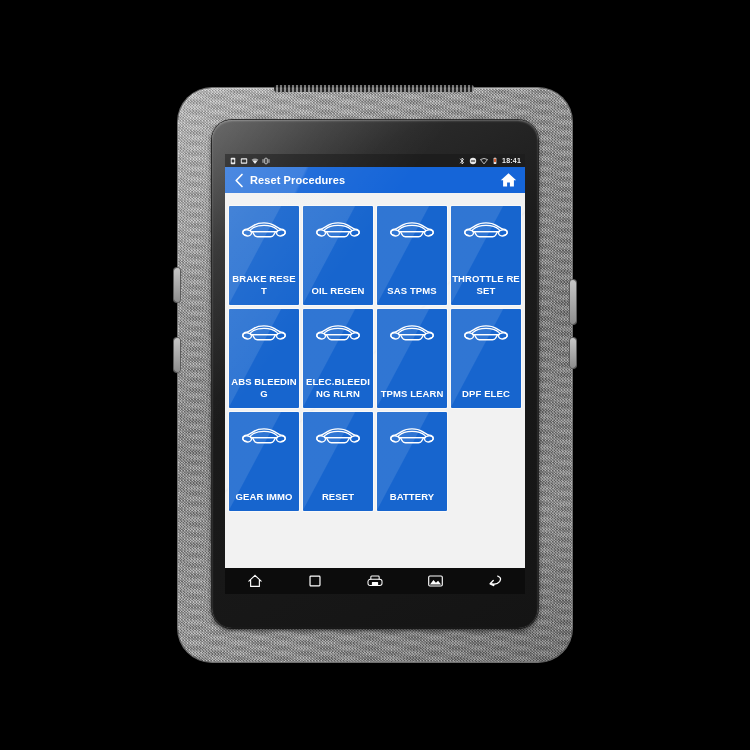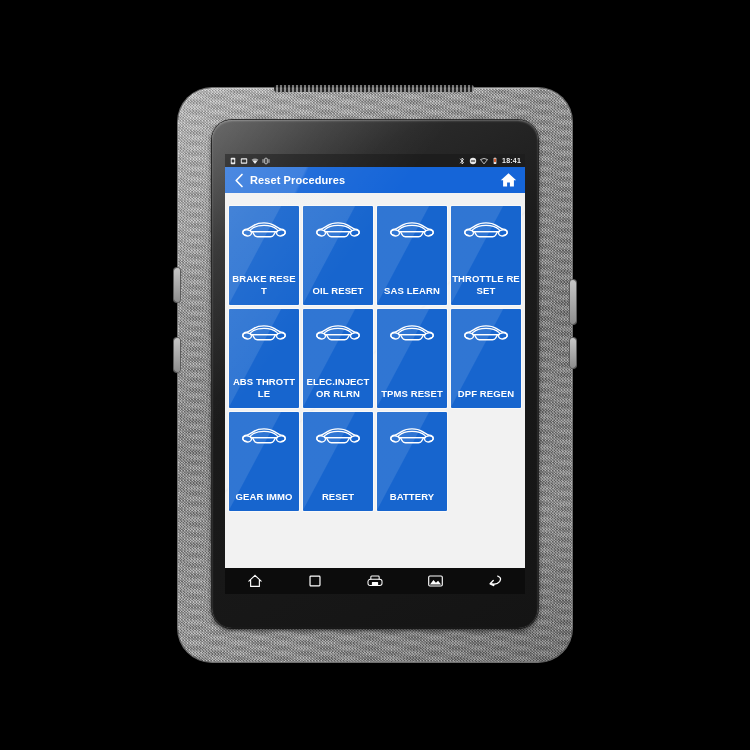--- a/index.html
+++ b/index.html
@@ -208,36 +208,36 @@
                 <svg viewBox="0 0 56 32">
                   <g fill="none" stroke="#ffffff" stroke-width="1.6" stroke-linejoin="round" stroke-linecap="round">
                     <path d="M6.5 22.5 C3 22.5 1.6 20.4 2 18.2 C2.4 16 4.4 15.1 6.6 14.9 C9.4 14.6 12.6 12.2 15.6 10.3 C19 8.1 23.2 7.3 28 7.3 C32.8 7.3 37 8.1 40.4 10.3 C43.4 12.2 46.6 14.6 49.4 14.9 C51.6 15.1 53.6 16 54 18.2 C54.4 20.4 53 22.5 49.5 22.5"></path>
                     <path d="M12.2 15.2 C16 11.6 21 10.3 28 10.3 C35 10.3 40 11.6 43.8 15.2 C45.2 16.5 44.6 18 42.6 18 L13.4 18 C11.4 18 10.8 16.5 12.2 15.2 Z"></path>
                     <path d="M2.2 17.4 C4.6 15.6 8.2 15.4 10.8 17 C13 18.4 13.2 21.2 11 22.4 C8.6 23.7 5 23.2 3 21.3 C1.9 20.2 1.6 18.5 2.2 17.4 Z"></path>
                     <path d="M53.8 17.4 C51.4 15.6 47.8 15.4 45.2 17 C43 18.4 42.8 21.2 45 22.4 C47.4 23.7 51 23.2 53 21.3 C54.1 20.2 54.4 18.5 53.8 17.4 Z"></path>
                     <path d="M13.6 18 L42.4 18 L39.6 22.6 C38.8 23.8 37.6 24.3 36 24.3 L20 24.3 C18.4 24.3 17.2 23.8 16.4 22.6 Z"></path>
                   </g>
                 </svg>
               </div>
-              <div class="label">OIL RESET</div>
-            </div>
-            <div class="tile">
-              <div class="gloss"></div>
-              <div class="caricon">
-                <svg viewBox="0 0 56 32">
-                  <g fill="none" stroke="#ffffff" stroke-width="1.6" stroke-linejoin="round" stroke-linecap="round">
-                    <path d="M6.5 22.5 C3 22.5 1.6 20.4 2 18.2 C2.4 16 4.4 15.1 6.6 14.9 C9.4 14.6 12.6 12.2 15.6 10.3 C19 8.1 23.2 7.3 28 7.3 C32.8 7.3 37 8.1 40.4 10.3 C43.4 12.2 46.6 14.6 49.4 14.9 C51.6 15.1 53.6 16 54 18.2 C54.4 20.4 53 22.5 49.5 22.5"></path>
-                    <path d="M12.2 15.2 C16 11.6 21 10.3 28 10.3 C35 10.3 40 11.6 43.8 15.2 C45.2 16.5 44.6 18 42.6 18 L13.4 18 C11.4 18 10.8 16.5 12.2 15.2 Z"></path>
-                    <path d="M2.2 17.4 C4.6 15.6 8.2 15.4 10.8 17 C13 18.4 13.2 21.2 11 22.4 C8.6 23.7 5 23.2 3 21.3 C1.9 20.2 1.6 18.5 2.2 17.4 Z"></path>
-                    <path d="M53.8 17.4 C51.4 15.6 47.8 15.4 45.2 17 C43 18.4 42.8 21.2 45 22.4 C47.4 23.7 51 23.2 53 21.3 C54.1 20.2 54.4 18.5 53.8 17.4 Z"></path>
-                    <path d="M13.6 18 L42.4 18 L39.6 22.6 C38.8 23.8 37.6 24.3 36 24.3 L20 24.3 C18.4 24.3 17.2 23.8 16.4 22.6 Z"></path>
-                  </g>
-                </svg>
-              </div>
-              <div class="label">SAS LEARN</div>
+              <div class="label">OIL REGEN</div>
+            </div>
+            <div class="tile">
+              <div class="gloss"></div>
+              <div class="caricon">
+                <svg viewBox="0 0 56 32">
+                  <g fill="none" stroke="#ffffff" stroke-width="1.6" stroke-linejoin="round" stroke-linecap="round">
+                    <path d="M6.5 22.5 C3 22.5 1.6 20.4 2 18.2 C2.4 16 4.4 15.1 6.6 14.9 C9.4 14.6 12.6 12.2 15.6 10.3 C19 8.1 23.2 7.3 28 7.3 C32.8 7.3 37 8.1 40.4 10.3 C43.4 12.2 46.6 14.6 49.4 14.9 C51.6 15.1 53.6 16 54 18.2 C54.4 20.4 53 22.5 49.5 22.5"></path>
+                    <path d="M12.2 15.2 C16 11.6 21 10.3 28 10.3 C35 10.3 40 11.6 43.8 15.2 C45.2 16.5 44.6 18 42.6 18 L13.4 18 C11.4 18 10.8 16.5 12.2 15.2 Z"></path>
+                    <path d="M2.2 17.4 C4.6 15.6 8.2 15.4 10.8 17 C13 18.4 13.2 21.2 11 22.4 C8.6 23.7 5 23.2 3 21.3 C1.9 20.2 1.6 18.5 2.2 17.4 Z"></path>
+                    <path d="M53.8 17.4 C51.4 15.6 47.8 15.4 45.2 17 C43 18.4 42.8 21.2 45 22.4 C47.4 23.7 51 23.2 53 21.3 C54.1 20.2 54.4 18.5 53.8 17.4 Z"></path>
+                    <path d="M13.6 18 L42.4 18 L39.6 22.6 C38.8 23.8 37.6 24.3 36 24.3 L20 24.3 C18.4 24.3 17.2 23.8 16.4 22.6 Z"></path>
+                  </g>
+                </svg>
+              </div>
+              <div class="label">SAS TPMS</div>
             </div>
             <div class="tile">
               <div class="gloss"></div>
               <div class="caricon">
                 <svg viewBox="0 0 56 32">
                   <g fill="none" stroke="#ffffff" stroke-width="1.6" stroke-linejoin="round" stroke-linecap="round">
                     <path d="M6.5 22.5 C3 22.5 1.6 20.4 2 18.2 C2.4 16 4.4 15.1 6.6 14.9 C9.4 14.6 12.6 12.2 15.6 10.3 C19 8.1 23.2 7.3 28 7.3 C32.8 7.3 37 8.1 40.4 10.3 C43.4 12.2 46.6 14.6 49.4 14.9 C51.6 15.1 53.6 16 54 18.2 C54.4 20.4 53 22.5 49.5 22.5"></path>
                     <path d="M12.2 15.2 C16 11.6 21 10.3 28 10.3 C35 10.3 40 11.6 43.8 15.2 C45.2 16.5 44.6 18 42.6 18 L13.4 18 C11.4 18 10.8 16.5 12.2 15.2 Z"></path>
                     <path d="M2.2 17.4 C4.6 15.6 8.2 15.4 10.8 17 C13 18.4 13.2 21.2 11 22.4 C8.6 23.7 5 23.2 3 21.3 C1.9 20.2 1.6 18.5 2.2 17.4 Z"></path>
                     <path d="M53.8 17.4 C51.4 15.6 47.8 15.4 45.2 17 C43 18.4 42.8 21.2 45 22.4 C47.4 23.7 51 23.2 53 21.3 C54.1 20.2 54.4 18.5 53.8 17.4 Z"></path>
@@ -253,66 +253,66 @@
                 <svg viewBox="0 0 56 32">
                   <g fill="none" stroke="#ffffff" stroke-width="1.6" stroke-linejoin="round" stroke-linecap="round">
                     <path d="M6.5 22.5 C3 22.5 1.6 20.4 2 18.2 C2.4 16 4.4 15.1 6.6 14.9 C9.4 14.6 12.6 12.2 15.6 10.3 C19 8.1 23.2 7.3 28 7.3 C32.8 7.3 37 8.1 40.4 10.3 C43.4 12.2 46.6 14.6 49.4 14.9 C51.6 15.1 53.6 16 54 18.2 C54.4 20.4 53 22.5 49.5 22.5"></path>
                     <path d="M12.2 15.2 C16 11.6 21 10.3 28 10.3 C35 10.3 40 11.6 43.8 15.2 C45.2 16.5 44.6 18 42.6 18 L13.4 18 C11.4 18 10.8 16.5 12.2 15.2 Z"></path>
                     <path d="M2.2 17.4 C4.6 15.6 8.2 15.4 10.8 17 C13 18.4 13.2 21.2 11 22.4 C8.6 23.7 5 23.2 3 21.3 C1.9 20.2 1.6 18.5 2.2 17.4 Z"></path>
                     <path d="M53.8 17.4 C51.4 15.6 47.8 15.4 45.2 17 C43 18.4 42.8 21.2 45 22.4 C47.4 23.7 51 23.2 53 21.3 C54.1 20.2 54.4 18.5 53.8 17.4 Z"></path>
                     <path d="M13.6 18 L42.4 18 L39.6 22.6 C38.8 23.8 37.6 24.3 36 24.3 L20 24.3 C18.4 24.3 17.2 23.8 16.4 22.6 Z"></path>
                   </g>
                 </svg>
               </div>
-              <div class="label">ABS THROTTLE</div>
-            </div>
-            <div class="tile">
-              <div class="gloss"></div>
-              <div class="caricon">
-                <svg viewBox="0 0 56 32">
-                  <g fill="none" stroke="#ffffff" stroke-width="1.6" stroke-linejoin="round" stroke-linecap="round">
-                    <path d="M6.5 22.5 C3 22.5 1.6 20.4 2 18.2 C2.4 16 4.4 15.1 6.6 14.9 C9.4 14.6 12.6 12.2 15.6 10.3 C19 8.1 23.2 7.3 28 7.3 C32.8 7.3 37 8.1 40.4 10.3 C43.4 12.2 46.6 14.6 49.4 14.9 C51.6 15.1 53.6 16 54 18.2 C54.4 20.4 53 22.5 49.5 22.5"></path>
-                    <path d="M12.2 15.2 C16 11.6 21 10.3 28 10.3 C35 10.3 40 11.6 43.8 15.2 C45.2 16.5 44.6 18 42.6 18 L13.4 18 C11.4 18 10.8 16.5 12.2 15.2 Z"></path>
-                    <path d="M2.2 17.4 C4.6 15.6 8.2 15.4 10.8 17 C13 18.4 13.2 21.2 11 22.4 C8.6 23.7 5 23.2 3 21.3 C1.9 20.2 1.6 18.5 2.2 17.4 Z"></path>
-                    <path d="M53.8 17.4 C51.4 15.6 47.8 15.4 45.2 17 C43 18.4 42.8 21.2 45 22.4 C47.4 23.7 51 23.2 53 21.3 C54.1 20.2 54.4 18.5 53.8 17.4 Z"></path>
-                    <path d="M13.6 18 L42.4 18 L39.6 22.6 C38.8 23.8 37.6 24.3 36 24.3 L20 24.3 C18.4 24.3 17.2 23.8 16.4 22.6 Z"></path>
-                  </g>
-                </svg>
-              </div>
-              <div class="label">ELEC.INJECTOR RLRN</div>
-            </div>
-            <div class="tile">
-              <div class="gloss"></div>
-              <div class="caricon">
-                <svg viewBox="0 0 56 32">
-                  <g fill="none" stroke="#ffffff" stroke-width="1.6" stroke-linejoin="round" stroke-linecap="round">
-                    <path d="M6.5 22.5 C3 22.5 1.6 20.4 2 18.2 C2.4 16 4.4 15.1 6.6 14.9 C9.4 14.6 12.6 12.2 15.6 10.3 C19 8.1 23.2 7.3 28 7.3 C32.8 7.3 37 8.1 40.4 10.3 C43.4 12.2 46.6 14.6 49.4 14.9 C51.6 15.1 53.6 16 54 18.2 C54.4 20.4 53 22.5 49.5 22.5"></path>
-                    <path d="M12.2 15.2 C16 11.6 21 10.3 28 10.3 C35 10.3 40 11.6 43.8 15.2 C45.2 16.5 44.6 18 42.6 18 L13.4 18 C11.4 18 10.8 16.5 12.2 15.2 Z"></path>
-                    <path d="M2.2 17.4 C4.6 15.6 8.2 15.4 10.8 17 C13 18.4 13.2 21.2 11 22.4 C8.6 23.7 5 23.2 3 21.3 C1.9 20.2 1.6 18.5 2.2 17.4 Z"></path>
-                    <path d="M53.8 17.4 C51.4 15.6 47.8 15.4 45.2 17 C43 18.4 42.8 21.2 45 22.4 C47.4 23.7 51 23.2 53 21.3 C54.1 20.2 54.4 18.5 53.8 17.4 Z"></path>
-                    <path d="M13.6 18 L42.4 18 L39.6 22.6 C38.8 23.8 37.6 24.3 36 24.3 L20 24.3 C18.4 24.3 17.2 23.8 16.4 22.6 Z"></path>
-                  </g>
-                </svg>
-              </div>
-              <div class="label">TPMS RESET</div>
-            </div>
-            <div class="tile">
-              <div class="gloss"></div>
-              <div class="caricon">
-                <svg viewBox="0 0 56 32">
-                  <g fill="none" stroke="#ffffff" stroke-width="1.6" stroke-linejoin="round" stroke-linecap="round">
-                    <path d="M6.5 22.5 C3 22.5 1.6 20.4 2 18.2 C2.4 16 4.4 15.1 6.6 14.9 C9.4 14.6 12.6 12.2 15.6 10.3 C19 8.1 23.2 7.3 28 7.3 C32.8 7.3 37 8.1 40.4 10.3 C43.4 12.2 46.6 14.6 49.4 14.9 C51.6 15.1 53.6 16 54 18.2 C54.4 20.4 53 22.5 49.5 22.5"></path>
-                    <path d="M12.2 15.2 C16 11.6 21 10.3 28 10.3 C35 10.3 40 11.6 43.8 15.2 C45.2 16.5 44.6 18 42.6 18 L13.4 18 C11.4 18 10.8 16.5 12.2 15.2 Z"></path>
-                    <path d="M2.2 17.4 C4.6 15.6 8.2 15.4 10.8 17 C13 18.4 13.2 21.2 11 22.4 C8.6 23.7 5 23.2 3 21.3 C1.9 20.2 1.6 18.5 2.2 17.4 Z"></path>
-                    <path d="M53.8 17.4 C51.4 15.6 47.8 15.4 45.2 17 C43 18.4 42.8 21.2 45 22.4 C47.4 23.7 51 23.2 53 21.3 C54.1 20.2 54.4 18.5 53.8 17.4 Z"></path>
-                    <path d="M13.6 18 L42.4 18 L39.6 22.6 C38.8 23.8 37.6 24.3 36 24.3 L20 24.3 C18.4 24.3 17.2 23.8 16.4 22.6 Z"></path>
-                  </g>
-                </svg>
-              </div>
-              <div class="label">DPF REGEN</div>
+              <div class="label">ABS BLEEDING</div>
+            </div>
+            <div class="tile">
+              <div class="gloss"></div>
+              <div class="caricon">
+                <svg viewBox="0 0 56 32">
+                  <g fill="none" stroke="#ffffff" stroke-width="1.6" stroke-linejoin="round" stroke-linecap="round">
+                    <path d="M6.5 22.5 C3 22.5 1.6 20.4 2 18.2 C2.4 16 4.4 15.1 6.6 14.9 C9.4 14.6 12.6 12.2 15.6 10.3 C19 8.1 23.2 7.3 28 7.3 C32.8 7.3 37 8.1 40.4 10.3 C43.4 12.2 46.6 14.6 49.4 14.9 C51.6 15.1 53.6 16 54 18.2 C54.4 20.4 53 22.5 49.5 22.5"></path>
+                    <path d="M12.2 15.2 C16 11.6 21 10.3 28 10.3 C35 10.3 40 11.6 43.8 15.2 C45.2 16.5 44.6 18 42.6 18 L13.4 18 C11.4 18 10.8 16.5 12.2 15.2 Z"></path>
+                    <path d="M2.2 17.4 C4.6 15.6 8.2 15.4 10.8 17 C13 18.4 13.2 21.2 11 22.4 C8.6 23.7 5 23.2 3 21.3 C1.9 20.2 1.6 18.5 2.2 17.4 Z"></path>
+                    <path d="M53.8 17.4 C51.4 15.6 47.8 15.4 45.2 17 C43 18.4 42.8 21.2 45 22.4 C47.4 23.7 51 23.2 53 21.3 C54.1 20.2 54.4 18.5 53.8 17.4 Z"></path>
+                    <path d="M13.6 18 L42.4 18 L39.6 22.6 C38.8 23.8 37.6 24.3 36 24.3 L20 24.3 C18.4 24.3 17.2 23.8 16.4 22.6 Z"></path>
+                  </g>
+                </svg>
+              </div>
+              <div class="label">ELEC.BLEEDING RLRN</div>
+            </div>
+            <div class="tile">
+              <div class="gloss"></div>
+              <div class="caricon">
+                <svg viewBox="0 0 56 32">
+                  <g fill="none" stroke="#ffffff" stroke-width="1.6" stroke-linejoin="round" stroke-linecap="round">
+                    <path d="M6.5 22.5 C3 22.5 1.6 20.4 2 18.2 C2.4 16 4.4 15.1 6.6 14.9 C9.4 14.6 12.6 12.2 15.6 10.3 C19 8.1 23.2 7.3 28 7.3 C32.8 7.3 37 8.1 40.4 10.3 C43.4 12.2 46.6 14.6 49.4 14.9 C51.6 15.1 53.6 16 54 18.2 C54.4 20.4 53 22.5 49.5 22.5"></path>
+                    <path d="M12.2 15.2 C16 11.6 21 10.3 28 10.3 C35 10.3 40 11.6 43.8 15.2 C45.2 16.5 44.6 18 42.6 18 L13.4 18 C11.4 18 10.8 16.5 12.2 15.2 Z"></path>
+                    <path d="M2.2 17.4 C4.6 15.6 8.2 15.4 10.8 17 C13 18.4 13.2 21.2 11 22.4 C8.6 23.7 5 23.2 3 21.3 C1.9 20.2 1.6 18.5 2.2 17.4 Z"></path>
+                    <path d="M53.8 17.4 C51.4 15.6 47.8 15.4 45.2 17 C43 18.4 42.8 21.2 45 22.4 C47.4 23.7 51 23.2 53 21.3 C54.1 20.2 54.4 18.5 53.8 17.4 Z"></path>
+                    <path d="M13.6 18 L42.4 18 L39.6 22.6 C38.8 23.8 37.6 24.3 36 24.3 L20 24.3 C18.4 24.3 17.2 23.8 16.4 22.6 Z"></path>
+                  </g>
+                </svg>
+              </div>
+              <div class="label">TPMS LEARN</div>
+            </div>
+            <div class="tile">
+              <div class="gloss"></div>
+              <div class="caricon">
+                <svg viewBox="0 0 56 32">
+                  <g fill="none" stroke="#ffffff" stroke-width="1.6" stroke-linejoin="round" stroke-linecap="round">
+                    <path d="M6.5 22.5 C3 22.5 1.6 20.4 2 18.2 C2.4 16 4.4 15.1 6.6 14.9 C9.4 14.6 12.6 12.2 15.6 10.3 C19 8.1 23.2 7.3 28 7.3 C32.8 7.3 37 8.1 40.4 10.3 C43.4 12.2 46.6 14.6 49.4 14.9 C51.6 15.1 53.6 16 54 18.2 C54.4 20.4 53 22.5 49.5 22.5"></path>
+                    <path d="M12.2 15.2 C16 11.6 21 10.3 28 10.3 C35 10.3 40 11.6 43.8 15.2 C45.2 16.5 44.6 18 42.6 18 L13.4 18 C11.4 18 10.8 16.5 12.2 15.2 Z"></path>
+                    <path d="M2.2 17.4 C4.6 15.6 8.2 15.4 10.8 17 C13 18.4 13.2 21.2 11 22.4 C8.6 23.7 5 23.2 3 21.3 C1.9 20.2 1.6 18.5 2.2 17.4 Z"></path>
+                    <path d="M53.8 17.4 C51.4 15.6 47.8 15.4 45.2 17 C43 18.4 42.8 21.2 45 22.4 C47.4 23.7 51 23.2 53 21.3 C54.1 20.2 54.4 18.5 53.8 17.4 Z"></path>
+                    <path d="M13.6 18 L42.4 18 L39.6 22.6 C38.8 23.8 37.6 24.3 36 24.3 L20 24.3 C18.4 24.3 17.2 23.8 16.4 22.6 Z"></path>
+                  </g>
+                </svg>
+              </div>
+              <div class="label">DPF ELEC</div>
             </div>
             <div class="tile">
               <div class="gloss"></div>
               <div class="caricon">
                 <svg viewBox="0 0 56 32">
                   <g fill="none" stroke="#ffffff" stroke-width="1.6" stroke-linejoin="round" stroke-linecap="round">
                     <path d="M6.5 22.5 C3 22.5 1.6 20.4 2 18.2 C2.4 16 4.4 15.1 6.6 14.9 C9.4 14.6 12.6 12.2 15.6 10.3 C19 8.1 23.2 7.3 28 7.3 C32.8 7.3 37 8.1 40.4 10.3 C43.4 12.2 46.6 14.6 49.4 14.9 C51.6 15.1 53.6 16 54 18.2 C54.4 20.4 53 22.5 49.5 22.5"></path>
                     <path d="M12.2 15.2 C16 11.6 21 10.3 28 10.3 C35 10.3 40 11.6 43.8 15.2 C45.2 16.5 44.6 18 42.6 18 L13.4 18 C11.4 18 10.8 16.5 12.2 15.2 Z"></path>
                     <path d="M2.2 17.4 C4.6 15.6 8.2 15.4 10.8 17 C13 18.4 13.2 21.2 11 22.4 C8.6 23.7 5 23.2 3 21.3 C1.9 20.2 1.6 18.5 2.2 17.4 Z"></path>
                     <path d="M53.8 17.4 C51.4 15.6 47.8 15.4 45.2 17 C43 18.4 42.8 21.2 45 22.4 C47.4 23.7 51 23.2 53 21.3 C54.1 20.2 54.4 18.5 53.8 17.4 Z"></path>

